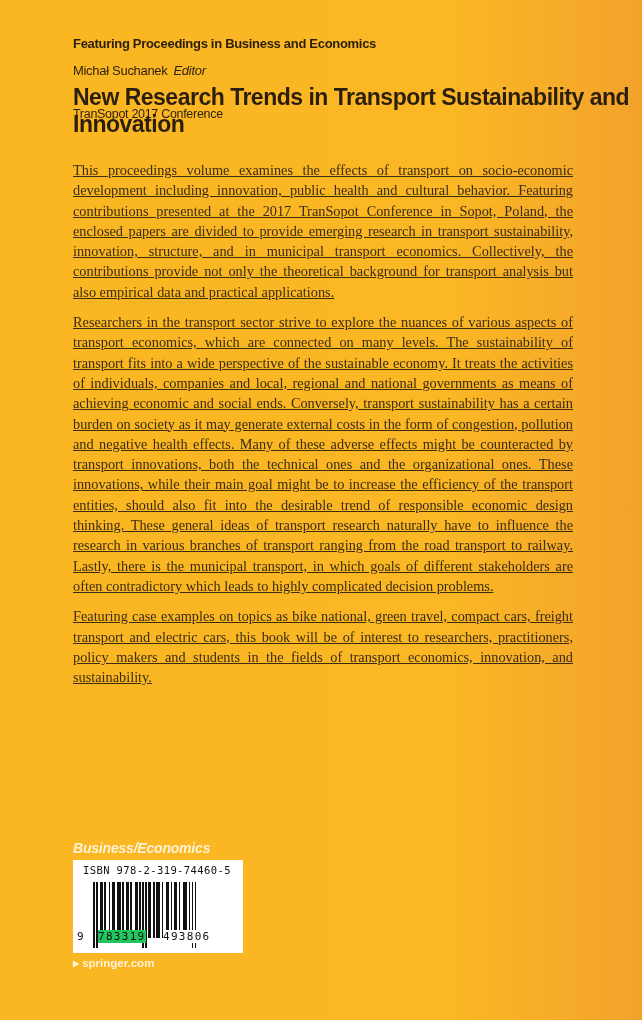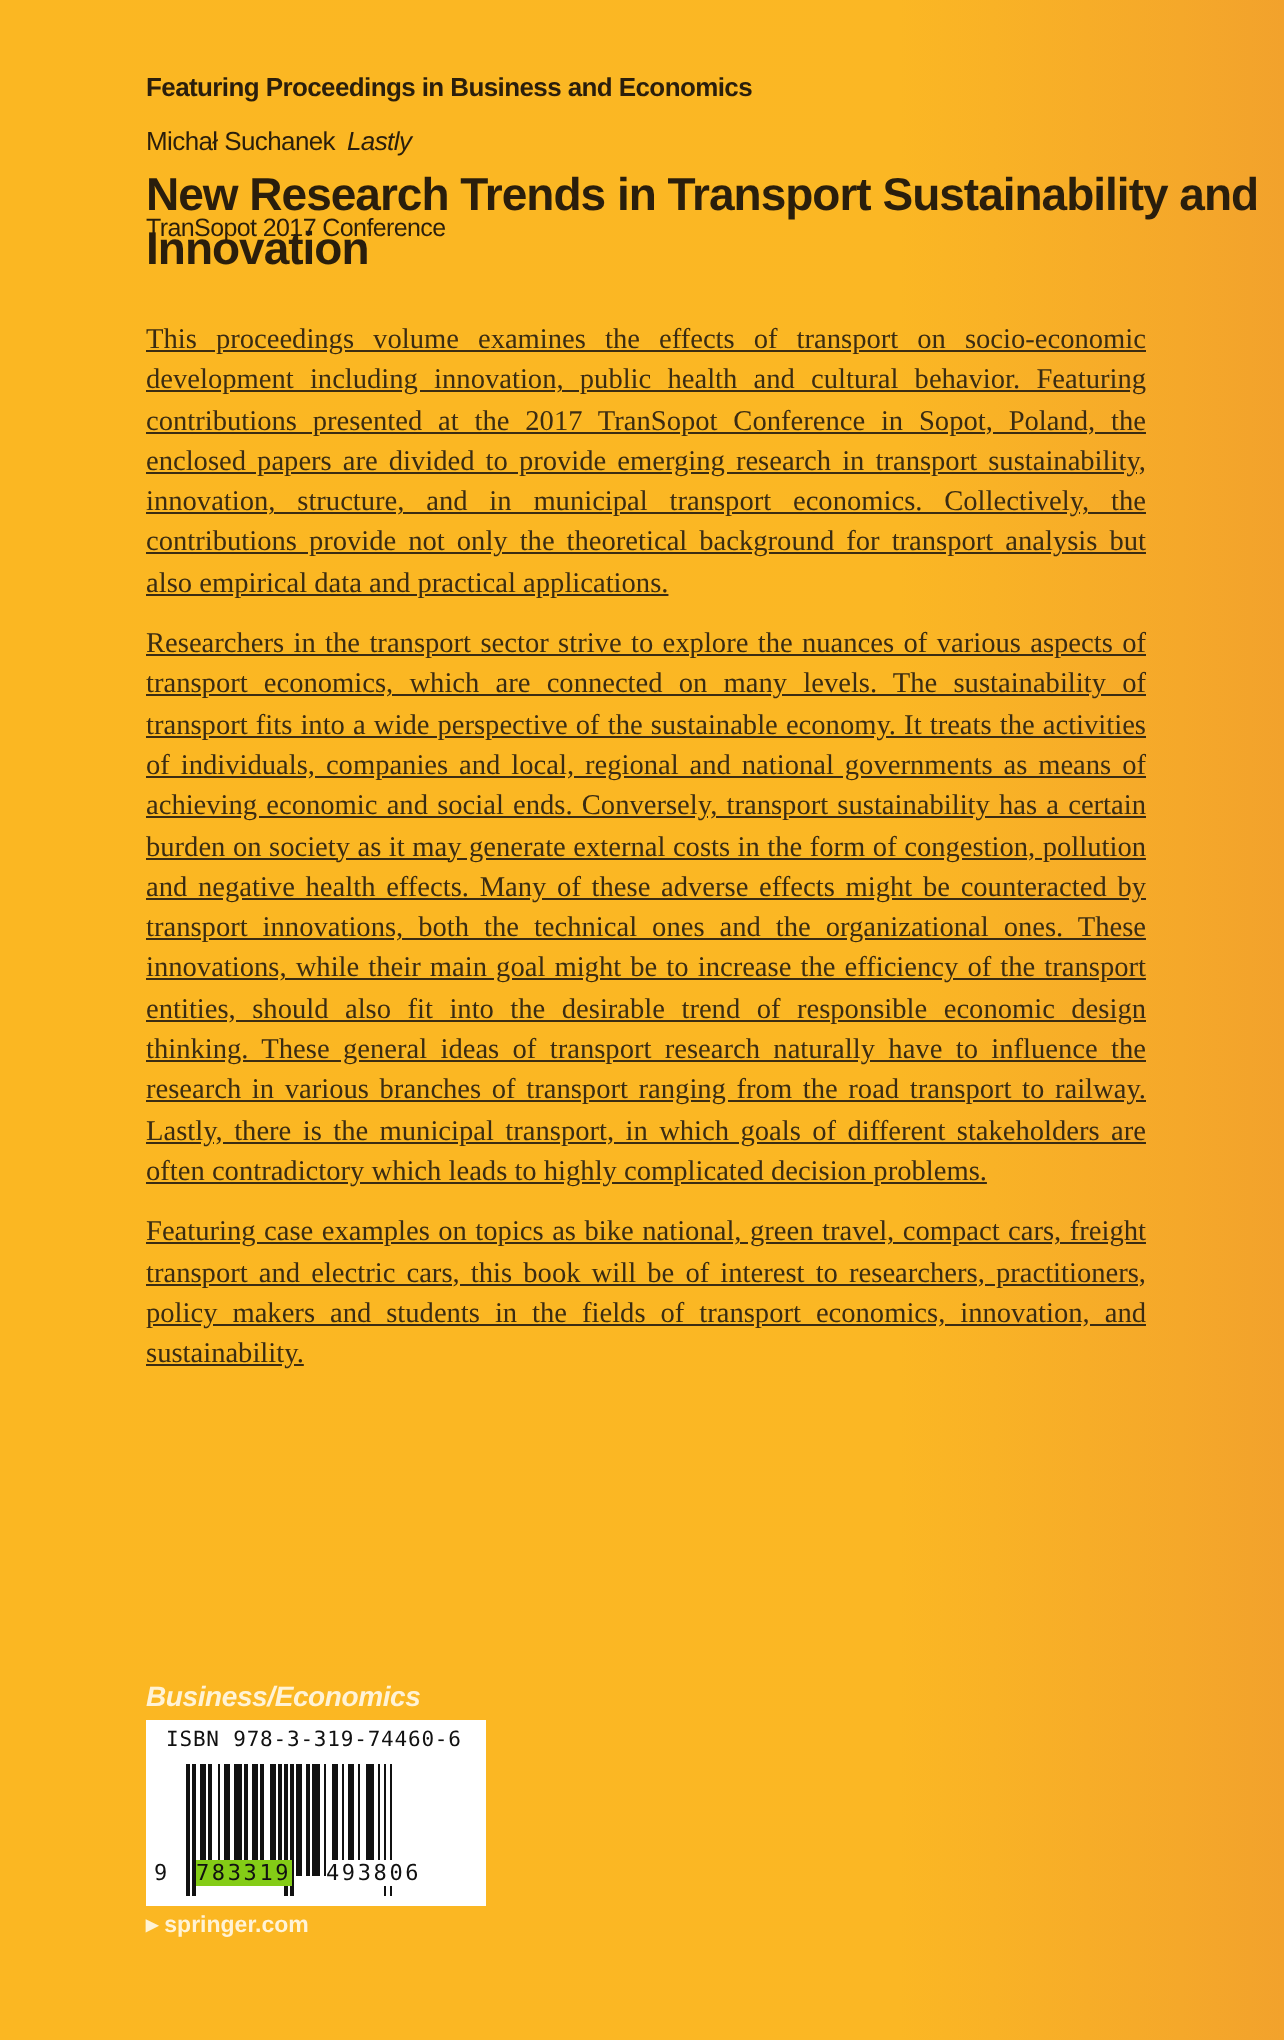--- a/index.html
+++ b/index.html
@@ -57,51 +57,51 @@
       display: flex; align-items: flex-start;
     }
     .bars span { display: block; background: #111; height: 56px; }
     .bars span.long { height: 66px; }
     .bars span.gap { background: transparent; }
     .digits {
       position: absolute; top: 70px; left: 4px; width: 160px;
       font-family: "DejaVu Sans Mono", monospace; font-size: 11px; color: #111;
     }
     .digits .d0 { position: absolute; left: 0; }
-    .digits .d1 { position: absolute; left: 21px; background:#84cc16; letter-spacing: 1.3px; }
+    .digits .d1 { position: absolute; left: 21px; background:#22c55e; letter-spacing: 1.3px; }
     .digits .d2 { position: absolute; left: 86px; background:#fff; letter-spacing: 1.3px; }
     .site {
       position: absolute; left: 73px; top: 957px;
       font-family: "Liberation Sans", sans-serif; font-weight: bold;
       font-size: 11.5px; color: #fff3d6;
     }
     .site .arrow { font-size: 8px; margin-right: 3px; vertical-align: 1px; }
   </style>
 </head>
 <body>
 
 <div class="series">Featuring Proceedings in Business and Economics</div>
 
 <div class="editor-line">
-  <span>Michał Suchanek</span><span class="role">Lastly</span>
+  <span>Michał Suchanek</span><span class="role">Editor</span>
 </div>
 
 <div class="book-title">New Research Trends in Transport Sustainability and Innovation</div>
 <div class="subtitle">TranSopot 2017 Conference</div>
 
 <div class="blurb">
   <p>This proceedings volume examines the effects of transport on socio-economic development including innovation, public health and cultural behavior. Featuring contributions presented at the 2017 TranSopot Conference in Sopot, Poland, the enclosed papers are divided to provide emerging research in transport sustainability, innovation, structure, and in municipal transport economics. Collectively, the contributions provide not only the theoretical background for transport analysis but also empirical data and practical applications.</p>
   <p>Researchers in the transport sector strive to explore the nuances of various aspects of transport economics, which are connected on many levels. The sustainability of transport fits into a wide perspective of the sustainable economy. It treats the activities of individuals, companies and local, regional and national governments as means of achieving economic and social ends. Conversely, transport sustainability has a certain burden on society as it may generate external costs in the form of congestion, pollution and negative health effects. Many of these adverse effects might be counteracted by transport innovations, both the technical ones and the organizational ones. These innovations, while their main goal might be to increase the efficiency of the transport entities, should also fit into the desirable trend of responsible economic design thinking. These general ideas of transport research naturally have to influence the research in various branches of transport ranging from the road transport to railway. Lastly, there is the municipal transport, in which goals of different stakeholders are often contradictory which leads to highly complicated decision problems.</p>
   <p>Featuring case examples on topics as bike national, green travel, compact cars, freight transport and electric cars, this book will be of interest to researchers, practitioners, policy makers and students in the fields of transport economics, innovation, and sustainability.</p>
 </div>
 
 <div class="category">Business/Economics</div>
 
 <div class="barcode-box">
-  <div class="isbn-text">ISBN 978-3-319-74460-6</div>
+  <div class="isbn-text">ISBN 978-2-319-74460-5</div>
   <div class="bars">
     <span class="long" style="width:1.5px"></span>
       <span class="gap" style="width:1.5px"></span>
       <span class="long" style="width:1.5px"></span>
       <span class="gap" style="width:2px"></span>
     <span style="width:3px"></span>
       <span class="gap" style="width:1.5px"></span>
       <span style="width:1.5px"></span>
       <span class="gap" style="width:3px"></span>
     <span style="width:1.5px"></span>

